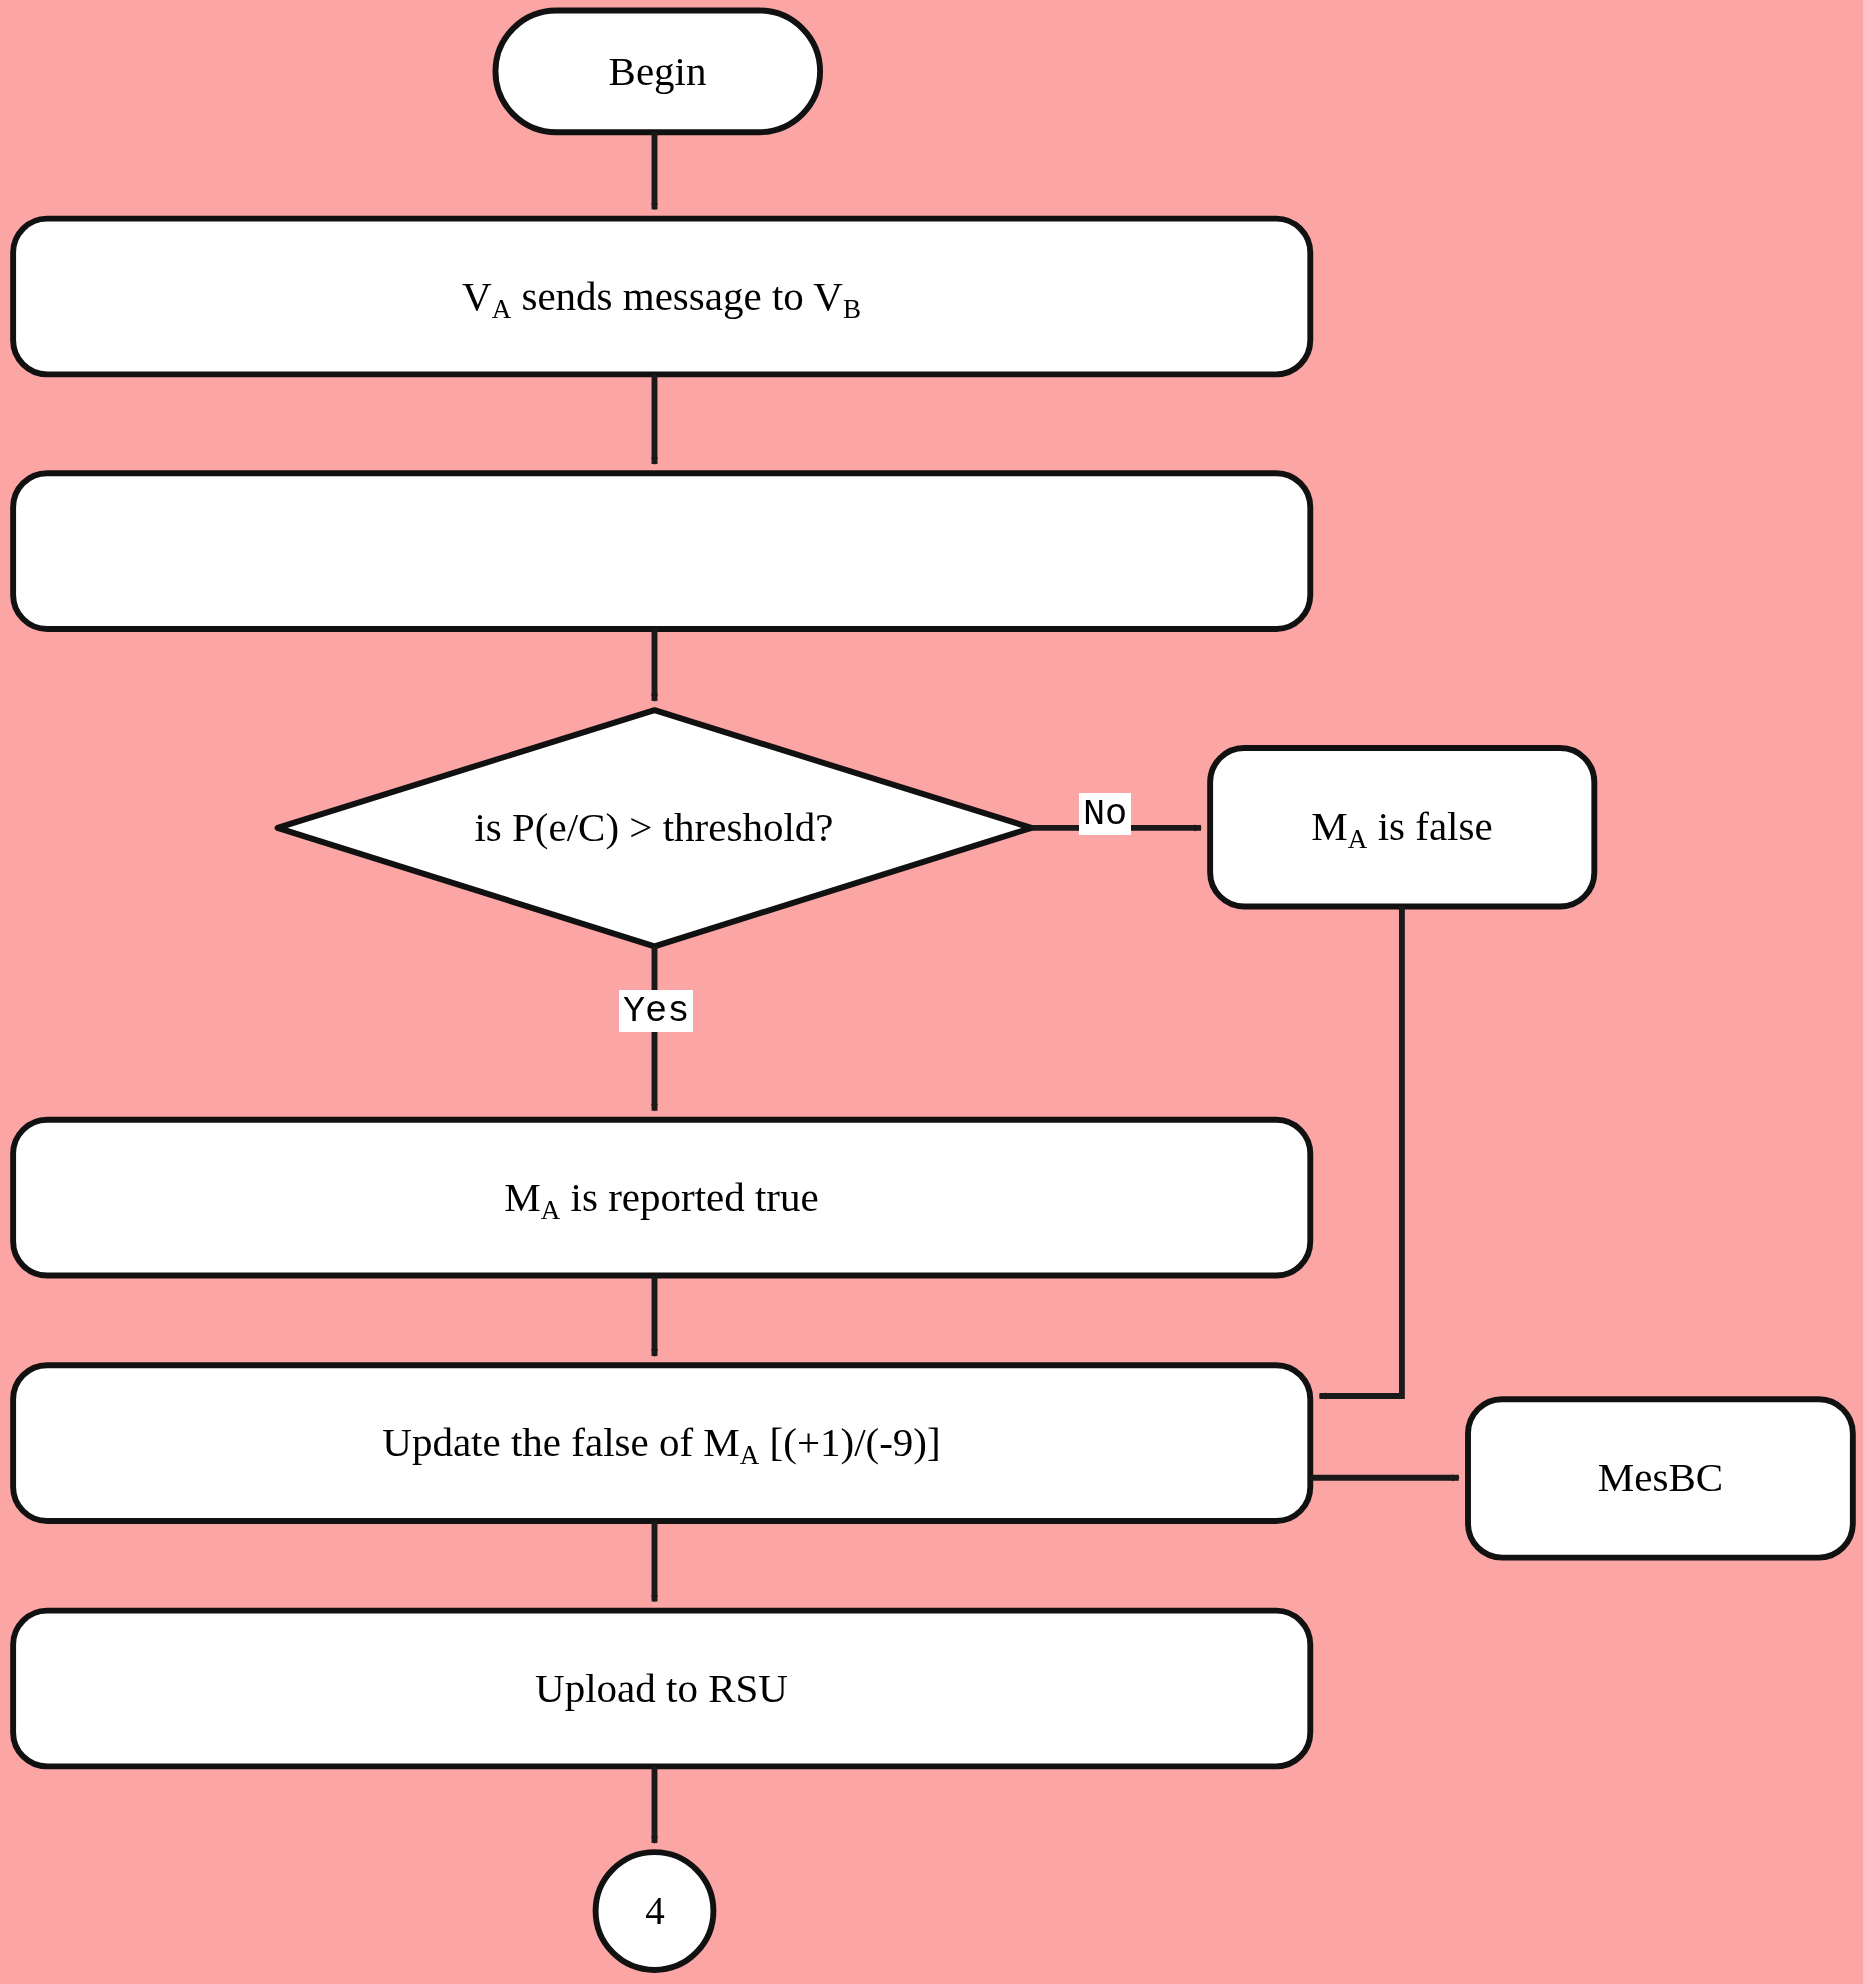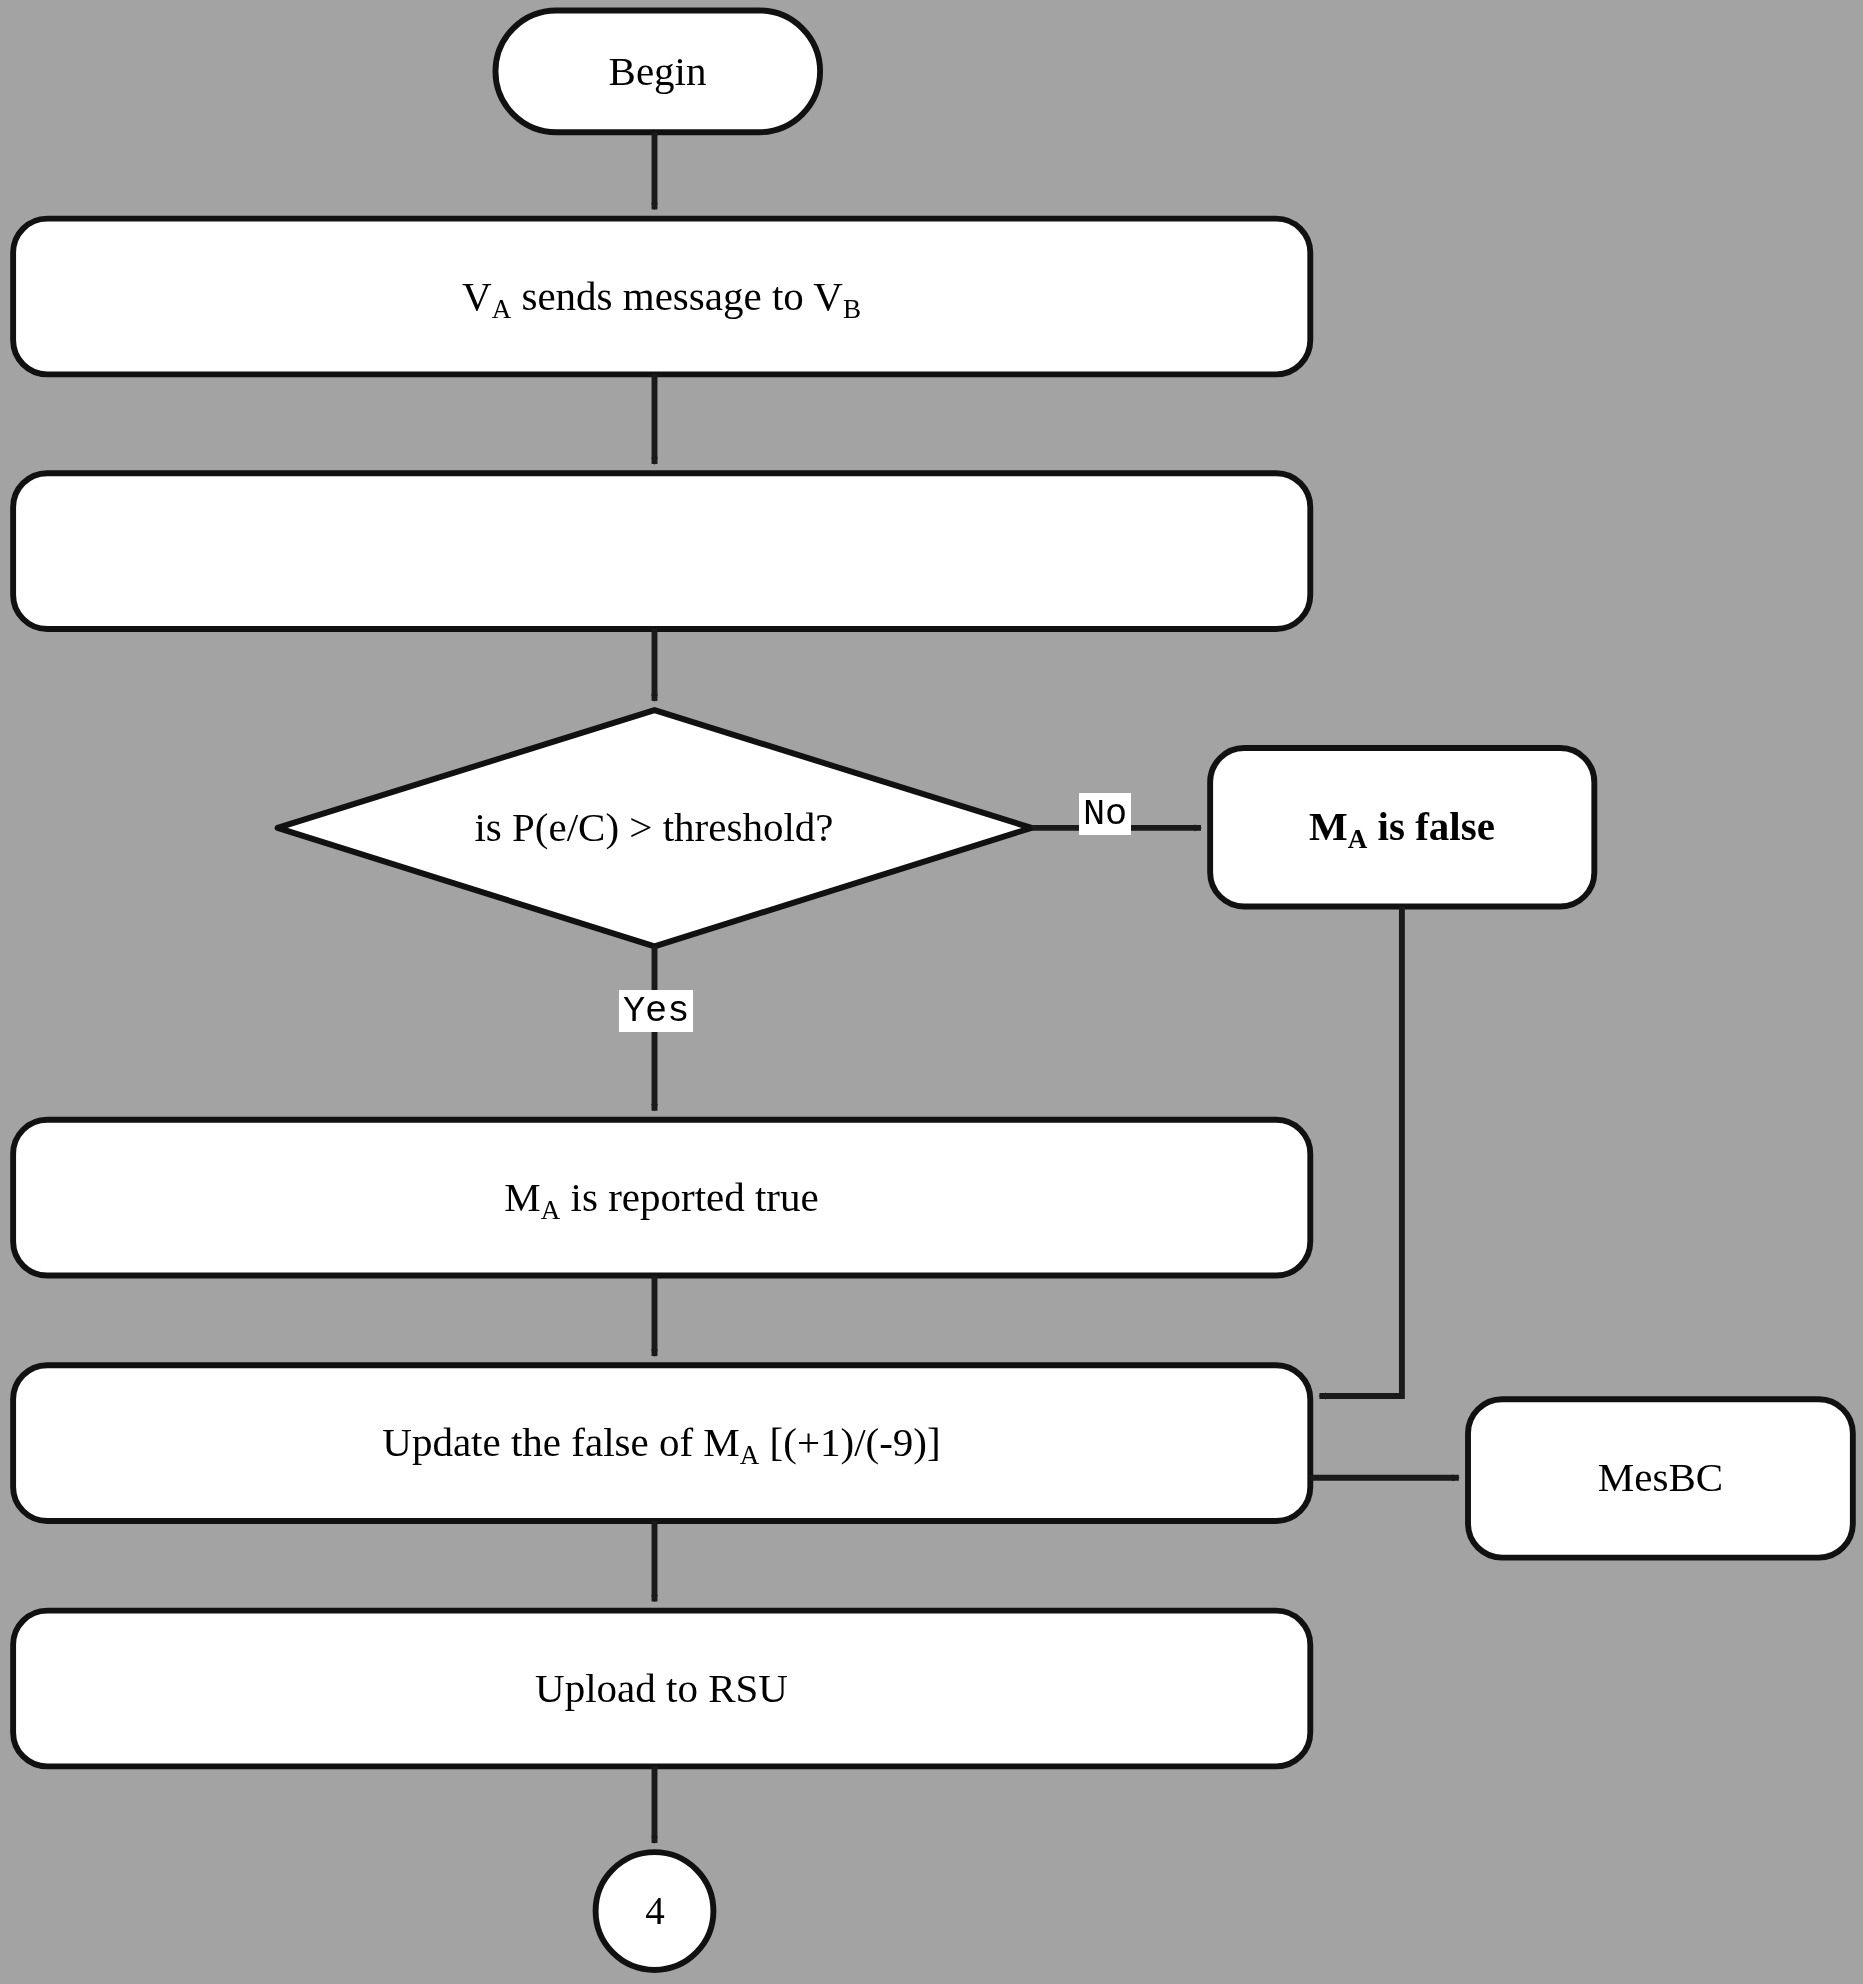--- a/index.html
+++ b/index.html
@@ -9,21 +9,21 @@
     background: #ffffff;
   }
   body {
     font-family: "Liberation Serif", "DejaVu Serif", serif;
     color: #000000;
   }
   #canvas {
     position: relative;
     width: 1864px;
     height: 1985px;
-    background: #a3a3a3;
+    background: #fca5a5;
     overflow: hidden;
   }
   #flow-svg {
     position: absolute;
     left: 0;
     top: 0;
     width: 1864px;
     height: 1985px;
   }
   .node-label {
@@ -125,21 +125,21 @@
 
   <div class="node-label lbl-process" style="left:13px; top:219px; width:1297px; height:156px;">
     <span><span>V</span><sub>A</sub><span> sends message to V</span><sub>B</sub></span>
   </div>
 
 
   <div class="node-label lbl-decision" style="left:277px; top:769px; width:754px; height:118px;">
     <span>is P(e/C) &gt; threshold?</span>
   </div>
 
-  <div class="node-label lbl-small" style="left:1210px; top:748px; width:384px; height:158px;font-weight:bold;">
+  <div class="node-label lbl-small" style="left:1210px; top:748px; width:384px; height:158px;">
     <span><span>M</span><sub>A</sub><span> is false</span></span>
   </div>
 
   <div class="node-label lbl-process" style="left:13px; top:1120px; width:1297px; height:156px;">
     <span><span>M</span><sub>A</sub><span> is reported true</span></span>
   </div>
 
   <div class="node-label lbl-process" style="left:13px; top:1365px; width:1297px; height:156px;">
     <span><span>Update the false of M</span><sub>A</sub><span> [(+1)/(-9)]</span></span>
   </div>

